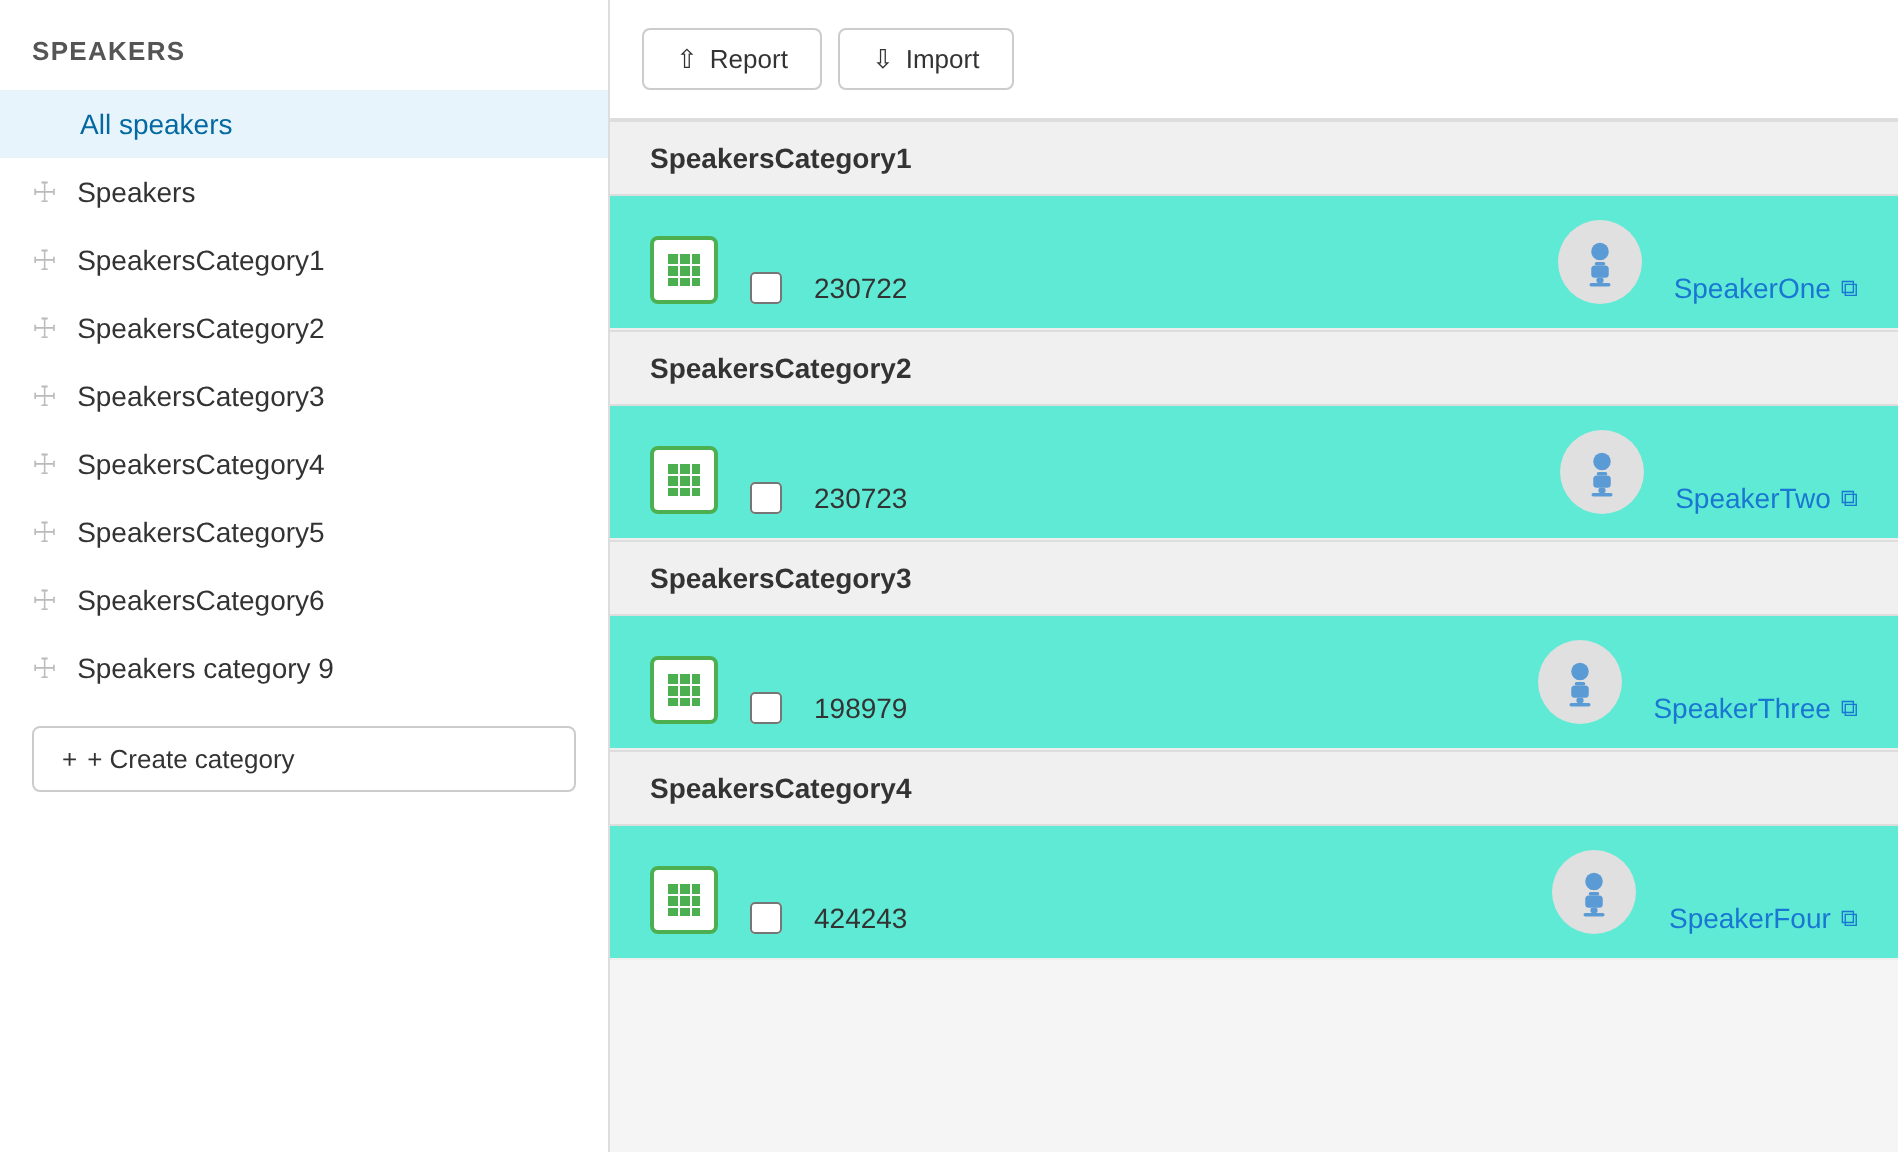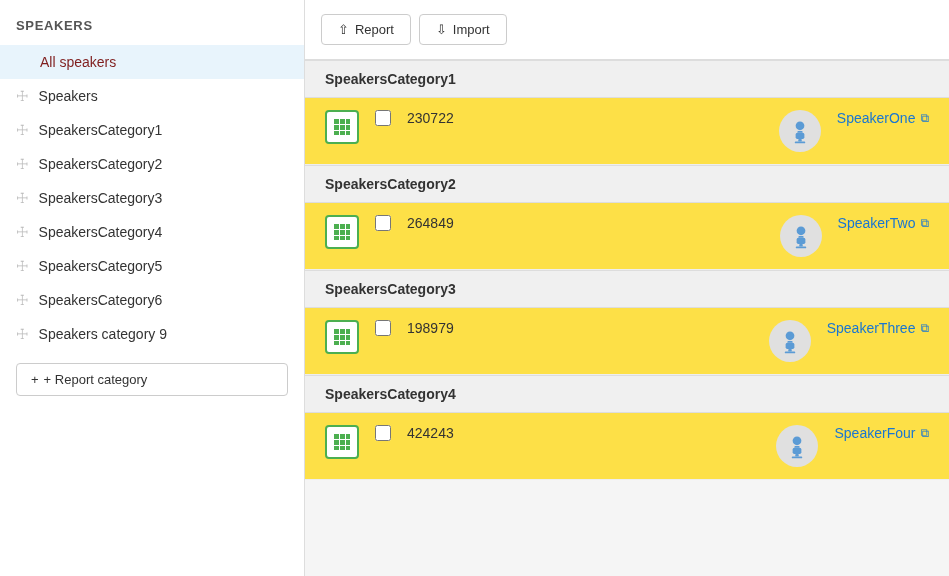--- a/index.html
+++ b/index.html
@@ -25,21 +25,21 @@
     .sidebar-item {
       display: flex;
       align-items: center;
       padding: 9px 16px;
       cursor: pointer;
       font-size: 14px;
       color: #333;
     }
     .sidebar-item.active {
       background: #e8f4fc;
-      color: #7f1d1d;
+      color: #0369a1;
       font-weight: 500;
     }
     .drag-icon {
       color: #bbb;
       margin-right: 10px;
       font-size: 14px;
       cursor: grab;
     }
     .create-btn {
       margin: 12px 16px;
@@ -93,23 +93,23 @@
       background: #f0f0f0;
       padding: 10px 20px;
       font-weight: bold;
       font-size: 14px;
       color: #333;
       border-bottom: 1px solid #ddd;
       border-top: 1px solid #ddd;
     }
     .speaker-row {
       display: flex;
-      align-items: flex-start;
+      align-items: flex-end;
       padding: 12px 20px;
-      background: #fde047;
+      background: #5eead4;
       border-bottom: 1px solid #eee;
       gap: 16px;
     }
     .grid-btn {
       width: 34px;
       height: 34px;
       border: 2px solid #4caf50;
       background: #fff;
       border-radius: 4px;
       cursor: pointer;
@@ -191,21 +191,21 @@
         <span>SpeakersCategory6</span>
       </div>
       <div class="sidebar-item">
         <span class="drag-icon">☩</span>
         <span>Speakers category 9</span>
       </div>
     </div>
 
   <button class="create-btn">
     <span>+</span>
-    <span>+ Report category</span>
+    <span>+ Create category</span>
   </button>
 </div>
 
 <div class="main">
   <div class="toolbar">
     <button class="toolbar-btn">
       <span>⇧</span>
       <span>Report</span>
     </button>
     <button class="toolbar-btn">
@@ -253,21 +253,21 @@
       <rect x="13" y="1" width="4" height="5" fill="#4caf50"></rect>
       <rect x="1" y="7" width="5" height="5" fill="#4caf50"></rect>
       <rect x="7" y="7" width="5" height="5" fill="#4caf50"></rect>
       <rect x="13" y="7" width="4" height="5" fill="#4caf50"></rect>
       <rect x="1" y="13" width="5" height="4" fill="#4caf50"></rect>
       <rect x="7" y="13" width="5" height="4" fill="#4caf50"></rect>
       <rect x="13" y="13" width="4" height="4" fill="#4caf50"></rect>
     </svg>
         </button>
         <input type="checkbox" class="checkbox" style="">
-        <span class="speaker-id">264849</span>
+        <span class="speaker-id">230723</span>
         <span style="flex: 1 1 0%;"></span>
         <div class="avatar">
           <svg viewBox="0 0 32 32" xmlns="http://www.w3.org/2000/svg">
     <circle cx="16" cy="10" r="5" fill="#5b9bd5"></circle>
     <rect x="13" y="16" width="6" height="2" rx="1" fill="#5b9bd5"></rect>
     <rect x="11" y="18" width="10" height="7" rx="2" fill="#5b9bd5"></rect>
     <rect x="14" y="25" width="4" height="3" rx="1" fill="#5b9bd5"></rect>
     <rect x="10" y="28" width="12" height="2" rx="1" fill="#5b9bd5"></rect>
   </svg>
         </div>

